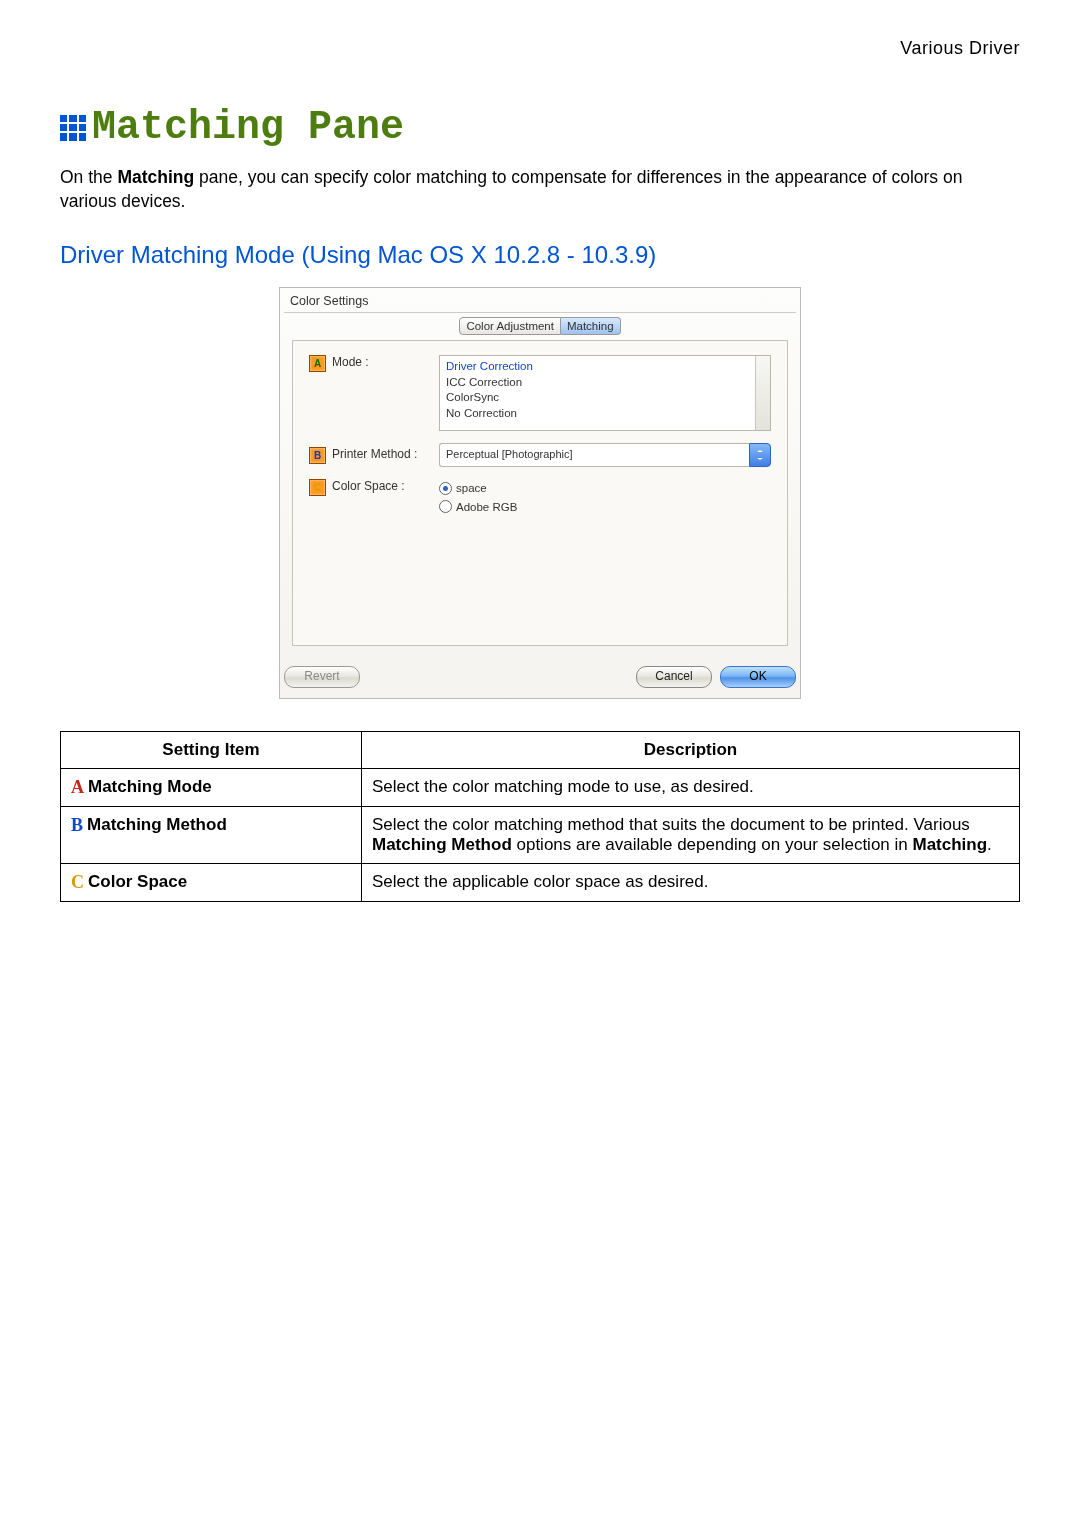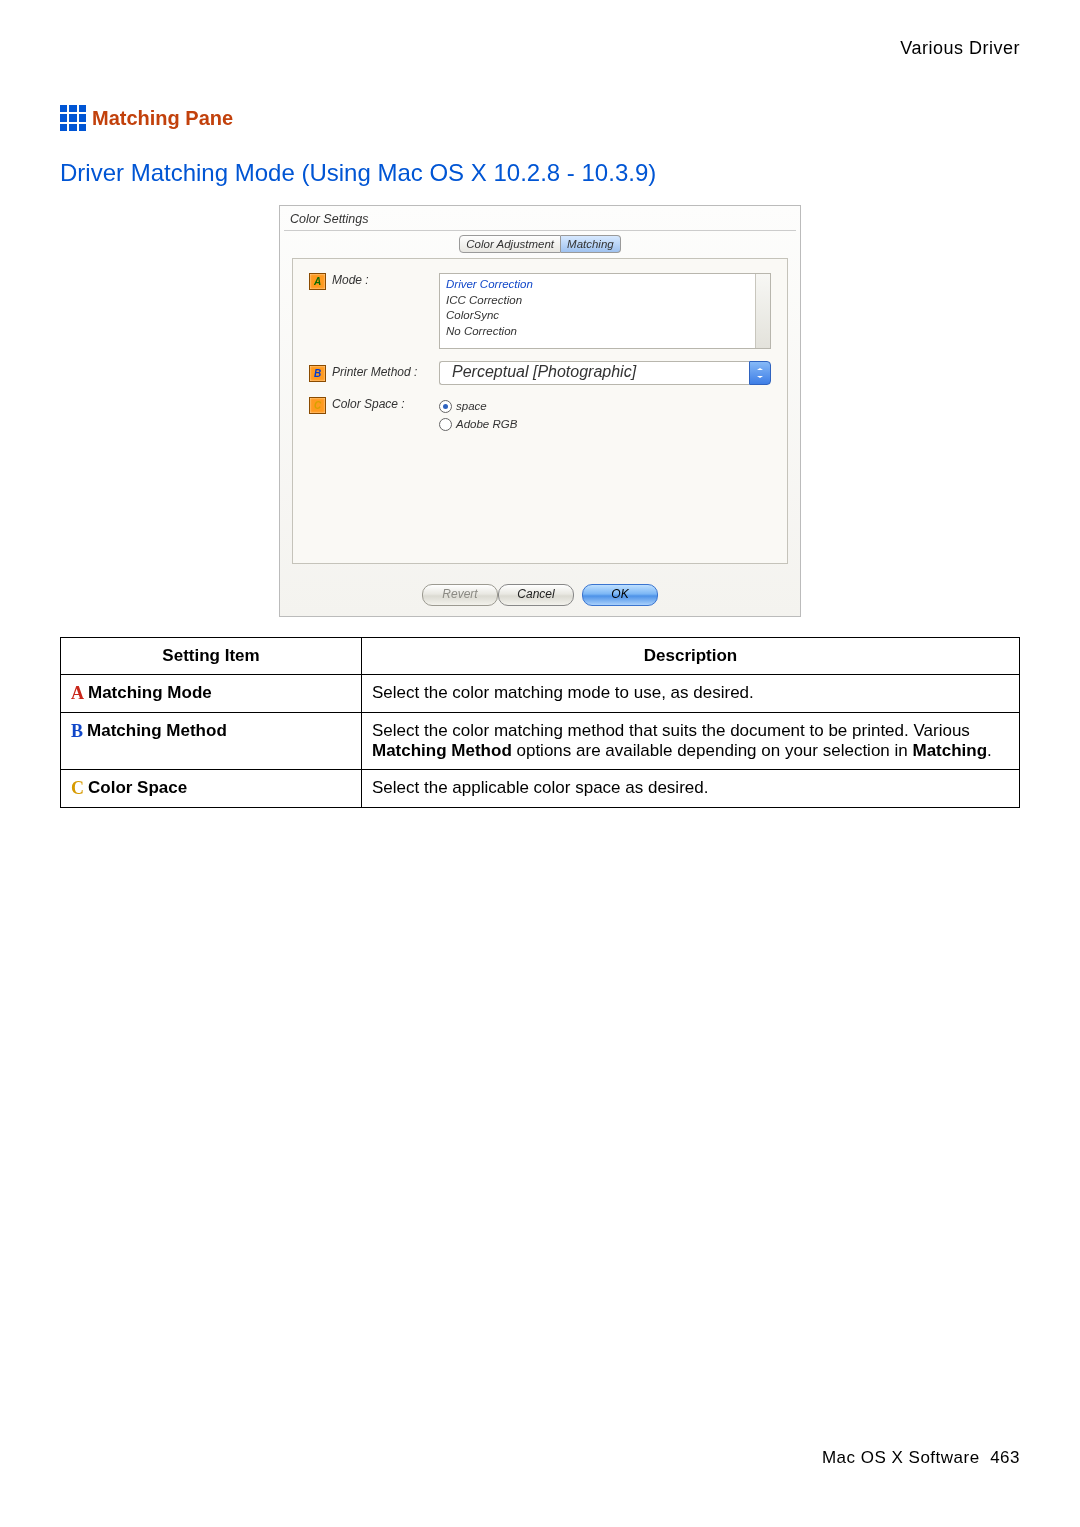--- a/index.html
+++ b/index.html
@@ -32,42 +32,42 @@
     display: grid;
     grid-template-columns: repeat(3, 1fr);
     grid-template-rows: repeat(3, 1fr);
     gap: 2px;
     margin-right: 6px;
   }
   .grid-icon div {
     background: #0055d4;
   }
   .h1 {
-    color: #c2410c;
-    font-size: 20px;
+    color: #4d7c0f;
+    font-size: 40px;
     font-weight: bold;
+    font-family: Liberation Mono, monospace;
   }
   .intro {
     font-size: 17.5px;
     line-height: 1.35;
     margin-top: 14px;
   }
   .intro b { font-weight: bold; }
   .h2 {
     color: #0055d4;
     font-size: 24px;
     font-weight: normal;
     margin-top: 28px;
     margin-bottom: 18px;
   }
   .dialog-wrap {
     display: flex;
     justify-content: center;
-    margin-bottom: 20px;
-    font-style: italic;
+    margin-bottom: 32px;
   }
   .dialog {
     width: 520px;
     border: 1px solid #bbb;
     background: linear-gradient(#fdfdfc,#f4f3ef);
     font-size: 12px;
     color: #333;
   }
   .dialog-title {
     padding: 6px 10px 4px 10px;
@@ -154,22 +154,22 @@
   }
   .dropdown {
     flex: 1;
     display: flex;
   }
   .dropdown-field {
     flex:1;
     border: 1px solid #b8b6ad;
     border-right:none;
     background:#fff;
-    padding: 2px 12px;
-    font-size: 16px;
+    padding: 2px 6px;
+    font-size: 11px;
     height: 18px;
     line-height:16px;
     border-radius: 3px 0 0 3px;
   }
   .dropdown-btn {
     width: 20px;
     background: linear-gradient(#86b9f7,#3e7ee6);
     border: 1px solid #2f63bf;
     border-radius: 0 4px 4px 0;
     display:flex; align-items:center; justify-content:center;
@@ -186,22 +186,22 @@
   .radio .dot {
     width:11px; height:11px; border-radius:50%;
     border:1px solid #666; background:#fff;
     display:inline-flex; align-items:center; justify-content:center;
   }
   .radio .dot.checked::after {
     content:""; width:5px; height:5px; border-radius:50%;
     background:#2f63bf;
   }
   .dialog-buttons {
-    display:flex; justify-content:center;
-    padding: 10px 12px;
+    display:flex; justify-content:space-between;
+    padding: 10px 4px;
   }
   .aqua-btn {
     min-width: 74px;
     height: 20px;
     border-radius: 10px;
     font-size: 12px;
     text-align:center;
     line-height:18px;
     border:1px solid #9c9a91;
     background: linear-gradient(#ffffff,#e9e8e2 45%,#dbdad2 55%,#f3f2ec);
@@ -259,20 +259,23 @@
         <div></div>
         <div></div>
         <div></div>
         <div></div>
         <div></div>
         <div></div>
     </div>
     <div class="h1">Matching Pane</div>
   </div>
 
+  <div class="intro">
+    <span>On the </span><b>Matching</b><span> pane, you can specify color matching to compensate for differences in the appearance of colors on various devices.</span>
+  </div>
 
   <div class="h2">Driver Matching Mode (Using Mac OS X 10.2.8 - 10.3.9)</div>
 
   <div class="dialog-wrap">
     <div class="dialog">
       <div class="dialog-title">Color Settings</div>
       <div class="dialog-hr"></div>
       <div class="dialog-body">
         <div class="tabs">
           <div class="tab">Color Adjustment</div>

